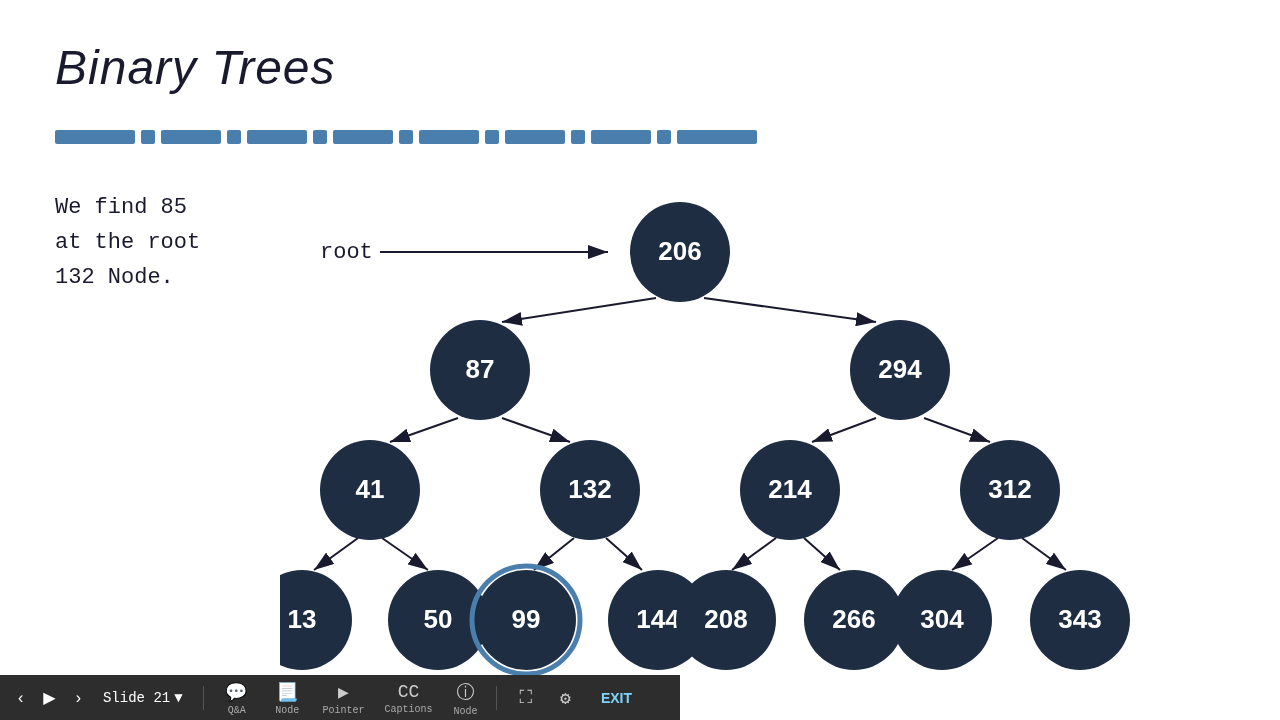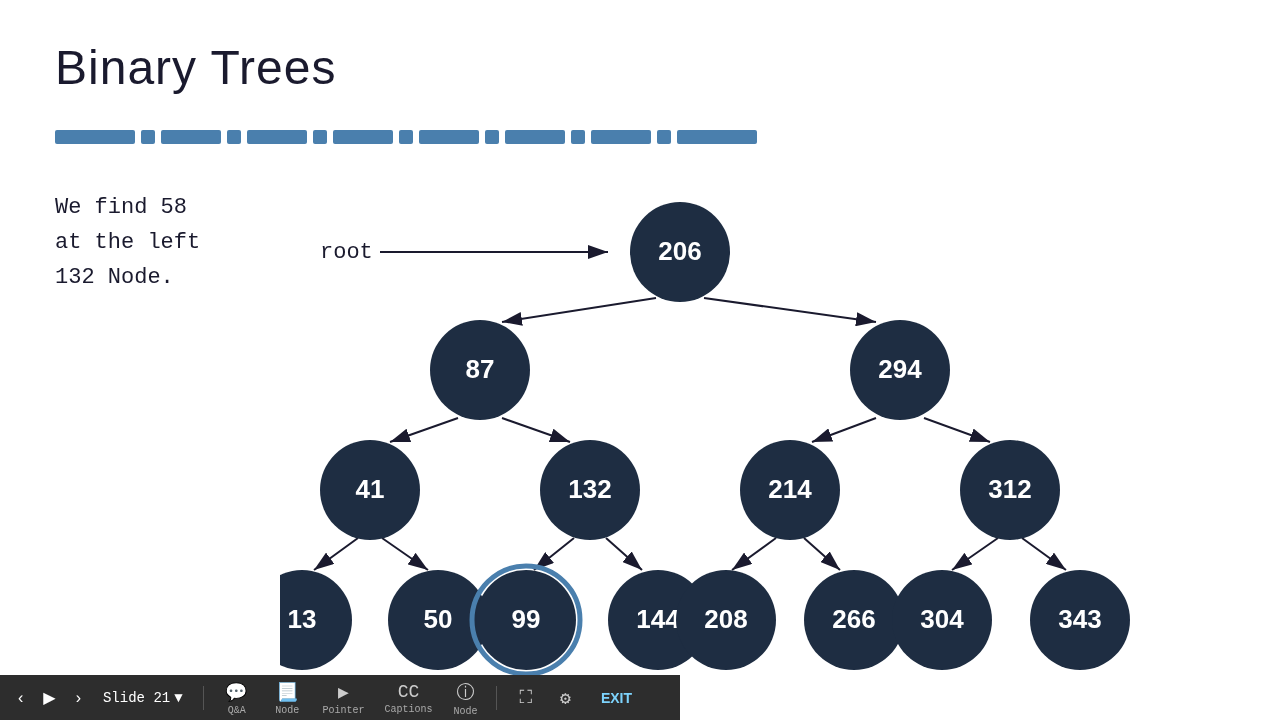--- a/index.html
+++ b/index.html
@@ -15,20 +15,21 @@
     
     .title {
       position: absolute;
       top: 40px;
       left: 55px;
       font-family: Arial, sans-serif;
       font-size: 48px;
       font-weight: 300;
       color: #1a1a2e;
       letter-spacing: 1px;
+      font-style: italic;
     }
 
     
     .deco-bar {
       position: absolute;
       top: 130px;
       left: 55px;
       right: 55px;
       display: flex;
       align-items: center;
@@ -145,22 +146,22 @@
   <div class="deco-segment" style="width:60px"></div>
   <div class="deco-segment" style="width:14px"></div>
   <div class="deco-segment" style="width:60px"></div>
   <div class="deco-segment" style="width:14px"></div>
   <div class="deco-segment" style="width:60px"></div>
   <div class="deco-segment" style="width:14px"></div>
   <div class="deco-segment" style="width:80px"></div>
 </div>
 
 <div class="left-text">
-  <div>We find 58</div>
-  <div>at the left</div>
+  <div>We find 85</div>
+  <div>at the root</div>
   <div>132 Node.</div>
 </div>
 
 <svg class="tree-svg" viewBox="0 0 960 560" xmlns="http://www.w3.org/2000/svg">
 
   <defs>
     <marker id="arrowhead" markerWidth="10" markerHeight="7" refX="10" refY="3.5" orient="auto">
       <polygon points="0 0, 10 3.5, 0 7" fill="#1a1a2e"></polygon>
     </marker>
   </defs>

